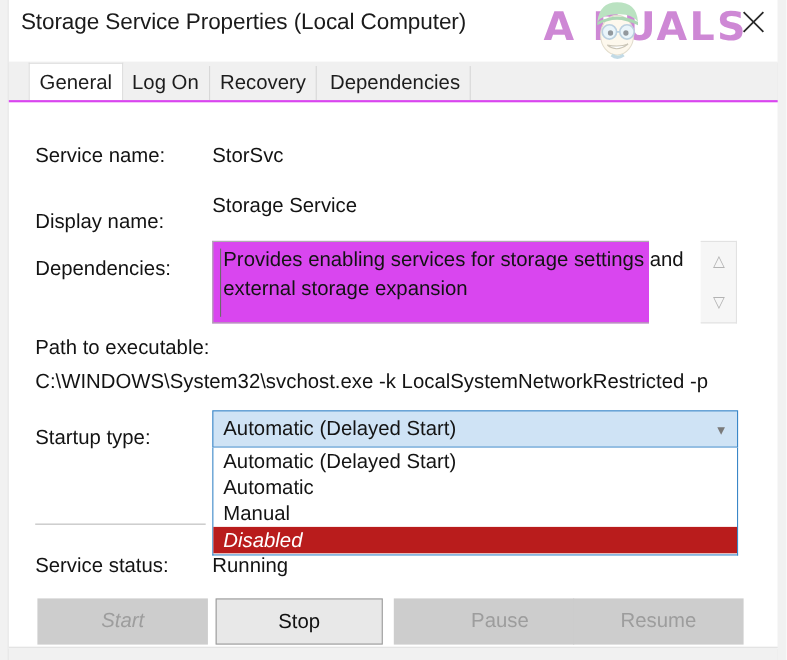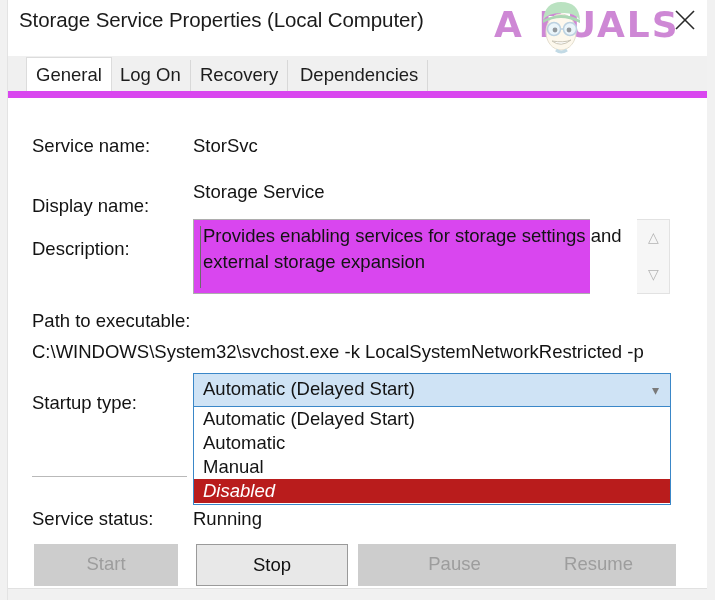--- a/index.html
+++ b/index.html
@@ -116,21 +116,21 @@
   .tab.inactive {
     border-right: 1px solid #d8d8d8;
   }
 
   
   #pane {
     position: absolute;
     left: 8px; top: 91px;
     width: 699px; height: 497px;
     background: #ffffff;
-    border-top: 7px solid #d946ef;
+    border-top: 2px solid #d946ef;
   }
   #pane-bottom-edge {
     position: absolute;
     left: 8px; top: 588px;
     width: 699px; height: 12px;
     background: #f1f1f1;
     border-top: 1px solid #e1e1e1;
   }
 
   .field-label {
@@ -329,21 +329,21 @@
   </div>
 
   <div id="pane">
 
     <div class="field-label" style="left:24px; top:37px;">Service name:</div>
     <div class="field-value" style="left:185px; top:37px;text-align:right;">StorSvc</div>
 
     <div class="field-label" style="left:24px; top:83px;margin-top:14px;">Display name:</div>
     <div class="field-value" style="left:185px; top:83px;">Storage Service</div>
 
-    <div class="field-label" style="left:24px; top:140px;">Description:</div>
+    <div class="field-label" style="left:24px; top:140px;">Dependencies:</div>
 
     <div class="field-label" style="left:24px; top:212px;">Path to executable:</div>
     <div class="field-value" style="left:24px; top:243px;">C:\WINDOWS\System32\svchost.exe -k LocalSystemNetworkRestricted -p</div>
 
     <div class="field-label" style="left:24px; top:294px;">Startup type:</div>
 
     <div class="field-label" style="left:24px; top:410px;">Service status:</div>
     <div class="field-value" style="left:185px; top:410px;">Running</div>
   </div>
 
@@ -363,21 +363,21 @@
     <div id="startup-combo-chevron">▾</div>
   </div>
 
   <div id="startup-dropdown">
     <div class="dd-option">Automatic (Delayed Start)</div>
     <div class="dd-option">Automatic</div>
     <div class="dd-option">Manual</div>
     <div class="dd-option selected">Disabled</div>
   </div>
 
-  <div class="action-button disabled" style="left:34px;  width:144px;">Start</div>
+  <div class="action-button disabled" style="left:34px;  width:155px;font-style:italic;">Start</div>
   <div class="action-button enabled" style="left:196px; width:152px;">Stop</div>
   <div class="action-button disabled" style="left:358px; width:164px;padding-left:29px;">Pause</div>
   <div class="action-button disabled" style="left:521px; width:155px;">Resume</div>
 
   <div id="pane-bottom-edge"></div>
 
   <div id="site-watermark">wsxdn.com</div>
 
 </div>
 

